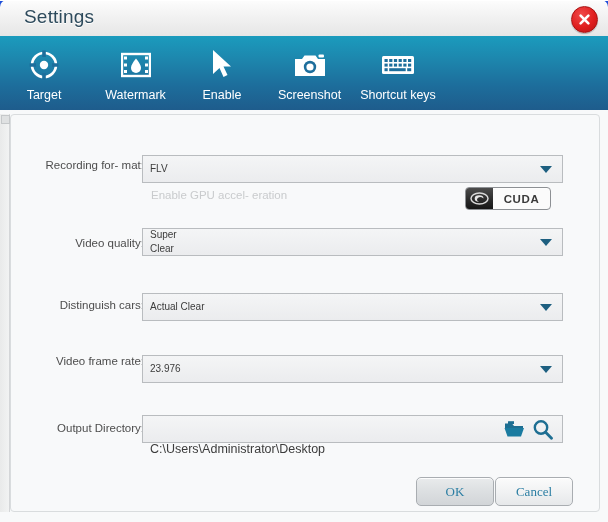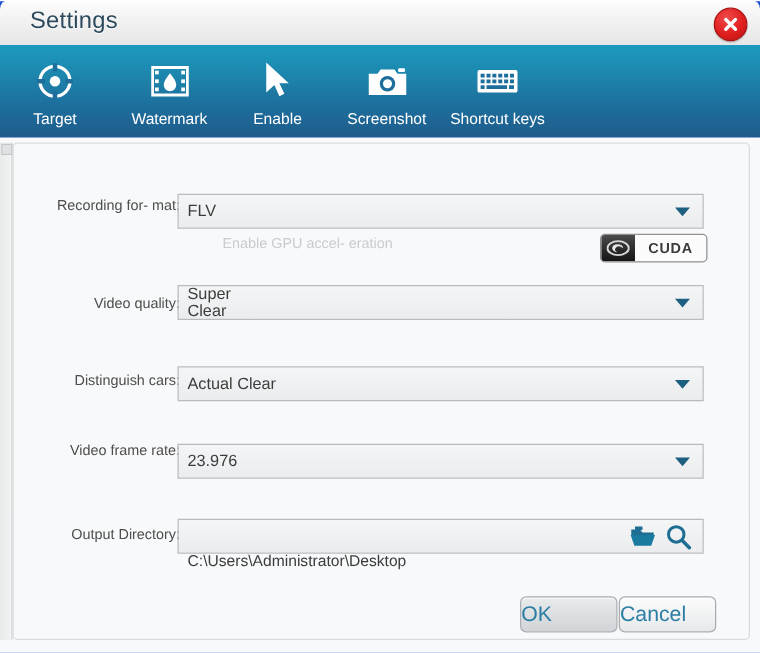--- a/index.html
+++ b/index.html
@@ -84,21 +84,21 @@
 
   .select{
     position:absolute;
     background:linear-gradient(180deg,#f4f5f6 0%,#ebecee 100%);
     border:1px solid #b9bcbf;
     box-sizing:border-box;
     display:flex;align-items:center;
     cursor:pointer;
   }
   .select .val{
-    padding-left:7px;font-size:13px;color:#3c3c3c;line-height:14px;
+    padding-left:7px;font-size:10px;color:#3c3c3c;line-height:14px;
     white-space:pre-line;
   }
   .select .arrow{
     position:absolute;right:10px;top:50%;margin-top:-3px;
     width:0;height:0;border-left:6px solid transparent;border-right:6px solid transparent;
     border-top:7px solid #1d5f80;
   }
 
   .textfield{
     position:absolute;
@@ -125,23 +125,24 @@
   .gpu-badge .name{
     flex:1;display:flex;align-items:center;justify-content:center;
     font-size:11.5px;font-weight:bold;color:#3a3a3a;letter-spacing:.6px;
     padding:0 7px;
   }
 
   
   .btn{
     position:absolute;height:27px;border-radius:5px;
     border:1px solid #a9adb1;
-    display:flex;align-items:center;
-    font-size:17px;color:#2b7ea3;cursor:pointer;
+    display:flex;align-items:center;justify-content:center;
+    font-size:13px;color:#2b7ea3;cursor:pointer;
     box-shadow:0 1px 0 rgba(255,255,255,.9) inset;
+    font-family:Liberation Serif, serif;
   }
   .btn.ok{background:linear-gradient(180deg,#e9ebec 0%,#dcdfe1 50%,#d2d5d8 100%);}
   .btn.cancel{background:linear-gradient(180deg,#fbfbfb 0%,#f1f2f3 50%,#e6e8ea 100%);}
 
   .icon-btn{position:absolute;cursor:pointer;}
 </style>
 </head>
 <body>
 
 <div class="window">
@@ -245,25 +246,25 @@
 
     <div class="panel-inner">
 
       <div class="lbl-txt" style="left:28px;top:44px;width:105px;text-align:right;">Recording for-
 mat:</div>
       <div class="select" style="left:131px;top:40px;width:421px;height:28px;">
         <span class="val">FLV</span>
         <span class="arrow"></span>
       </div>
 
-      <div class="lbl-txt dim" style="left:140px;top:74px;width:160px;margin-left:27px;">Enable GPU accel-
+      <div class="lbl-txt dim" style="left:140px;top:74px;width:160px;">Enable GPU accel-
 eration</div>
 
 
-      <div class="gpu-badge" style="left:469px;top:72px;width:84px;text-align:right;">
+      <div class="gpu-badge" style="left:454px;top:72px;width:84px;text-align:right;">
         <div class="logo">
           <svg width="19" height="13" viewBox="0 0 19 13">
             <ellipse cx="9.5" cy="6.5" rx="8.5" ry="5.6" fill="none" stroke="#d8d8d8" stroke-width="1.5"></ellipse>
             <path d="M13.5 6.5 a4.4 3.2 0 1 0 -4.4 3.2 a3 2.2 0 1 1 2.6 -4.4" fill="#e6e6e6"></path>
           </svg>
         </div>
         <div class="name">CUDA</div>
       </div>
 
       <div class="lbl-txt" style="left:18px;top:122px;width:115px;text-align:right;">Video quality:</div>

